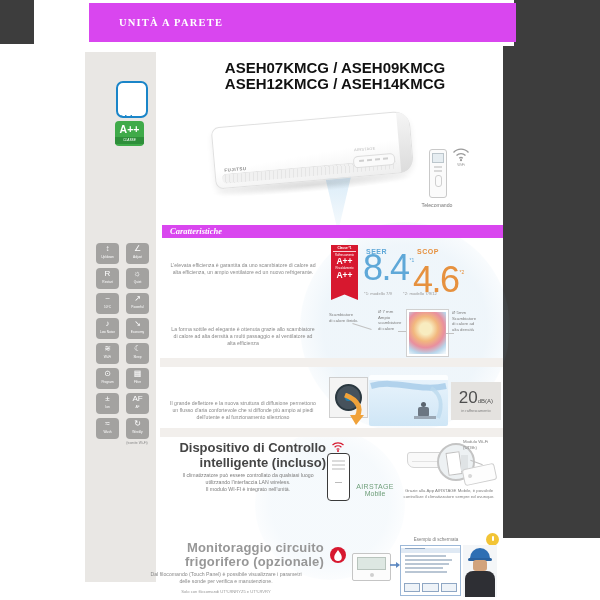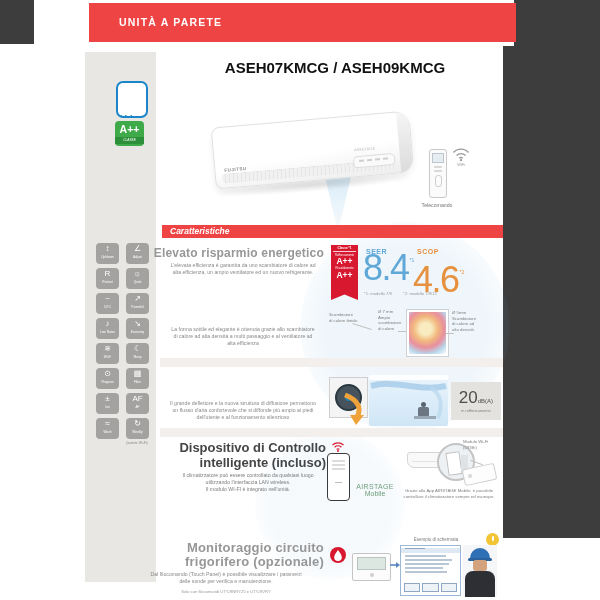--- a/index.html
+++ b/index.html
@@ -4,21 +4,21 @@
 <style>
   html,body{margin:0;padding:0;background:#fff;}
   .stage{position:relative;width:600px;height:600px;background:#fff;overflow:hidden;
          font-family:"Liberation Sans",sans-serif;color:#333;}
   .abs{position:absolute;}
   .pre{white-space:pre-line;}
   .c{text-align:center;}
   .r{text-align:right;}
   .dark{background:#3d3d3d;}
   .sidebar{background:#e9e7e4;}
-  .redband{background:#ef4444;}
+  .redband{background:#d946ef;font-family:Liberation Serif, serif;}
   .sec-title{color:#979797;font-weight:bold;letter-spacing:.2px;}
   .sec-body{color:#8a8a8a;font-size:5.2px;line-height:1.32;}
   .tiny{font-size:4.3px;color:#808080;line-height:1.3;}
   .ic{position:absolute;width:23px;height:21px;background:#a3a2a0;border-radius:4px;
       color:#fff;text-align:center;overflow:hidden;}
   .ic .g{display:block;font-size:8px;line-height:12px;height:12px;}
   .ic .l{display:block;font-size:3.2px;line-height:4px;}
   .big{font-size:36px;line-height:26px;letter-spacing:-1.5px;font-weight:normal;}
   .sup{font-size:5px;margin-top:2px;margin-left:1px;}
   .wm{border-radius:50%;background:radial-gradient(circle,rgba(125,180,220,.12) 0 55%,rgba(125,180,220,.05) 70%,transparent 72%);}
@@ -110,20 +110,21 @@
       <span class="g">≈</span>
       <span class="l">Wash</span>
     </div>
   <div class="ic" style="left:126px;top:418px;">
       <span class="g">↻</span>
       <span class="l">Weekly</span>
     </div>
   <div class="abs c" style="left:118px;top:441px;width:38px;font-size:3.4px;color:#8a8a8a;">(tramite Wi-Fi)</div>
 
   <div class="abs c" style="left:150px;top:60px;width:370px;font-size:15px;font-weight:bold;color:#111;line-height:16px;">ASEH07KMCG / ASEH09KMCG</div>
+  <div class="abs c" style="left:150px;top:76px;width:370px;font-size:15px;font-weight:bold;color:#111;line-height:16px;">ASEH12KMCG / ASEH14KMCG</div>
 
   <div class="abs" style="left:323px;top:168px;width:30px;height:64px;clip-path:polygon(0 0,100% 0,50% 100%);background:linear-gradient(rgba(150,200,235,.40),rgba(190,220,240,.10));"></div>
   <div class="abs wm" style="left:300px;top:222px;width:210px;height:210px;"></div>
   <div class="abs wm" style="left:255px;top:430px;width:150px;height:150px;opacity:.6;"></div>
 
   <div class="abs" style="left:210px;top:178px;width:205px;height:14px;background:radial-gradient(ellipse,rgba(0,0,0,.10),transparent 70%);transform:rotate(-5deg);"></div>
   <div class="abs" style="left:213px;top:119px;width:197px;height:60px;transform:rotate(-5deg);
        background:linear-gradient(175deg,#ffffff 55%,#ededed 100%);border:1px solid #e0e0e0;
        border-radius:8px 16px 16px 8px;box-shadow:0 4px 6px rgba(0,0,0,.07);">
     <div class="abs" style="right:0;top:0;width:12px;height:100%;background:linear-gradient(#f5f5f5,#dcdcdc);border-radius:0 16px 16px 0;"></div>
@@ -150,21 +151,20 @@
   <div class="abs c" style="left:451px;top:163px;width:20px;font-size:3.8px;color:#999;">WiFi</div>
   <div class="abs c" style="left:409px;top:202px;width:56px;font-size:5.2px;color:#777;">Telecomando</div>
 
   <div class="abs redband" style="left:162px;top:225px;width:341px;height:13px;">
     <div style="padding-left:8px;line-height:13px;color:#fff;font-size:8.5px;font-weight:bold;font-style:italic;">Caratteristiche</div>
   </div>
 
   <div class="abs" style="left:160px;top:358px;width:343px;height:9px;background:#f2efec;"></div>
   <div class="abs" style="left:160px;top:428px;width:343px;height:9px;background:#f2efec;"></div>
 
-  <div class="abs sec-title r" style="left:134px;top:246px;width:190px;font-size:12px;white-space:nowrap;">Elevato risparmio energetico</div>
   <div class="abs sec-body pre c" style="left:148px;top:262px;width:190px;">L'elevata efficienza è garantita da uno scambiatore di calore ad
 alta efficienza, un ampio ventilatore ed un nuovo refrigerante.</div>
   <div class="abs" style="left:331px;top:245px;width:27px;height:55px;background:#d7182f;color:#fff;text-align:center;
        clip-path:polygon(0 0,100% 0,100% 100%,50% 90%,0 100%);padding-top:1px;box-sizing:border-box;">
     <div style="font-size:3.2px;font-weight:bold;line-height:5px;border-bottom:0.5px solid rgba(255,255,255,.8);margin:0 2px 1px;">Classe *1</div>
     <div style="font-size:2.7px;line-height:3.6px;margin-top:1.5px;">Raffrescamento</div>
     <div style="font-size:8.5px;font-weight:bold;line-height:9px;">A++</div>
     <div style="font-size:2.7px;line-height:3.6px;margin-top:1px;">Riscaldamento</div>
     <div style="font-size:8.5px;font-weight:bold;line-height:9px;">A++</div>
   </div>

